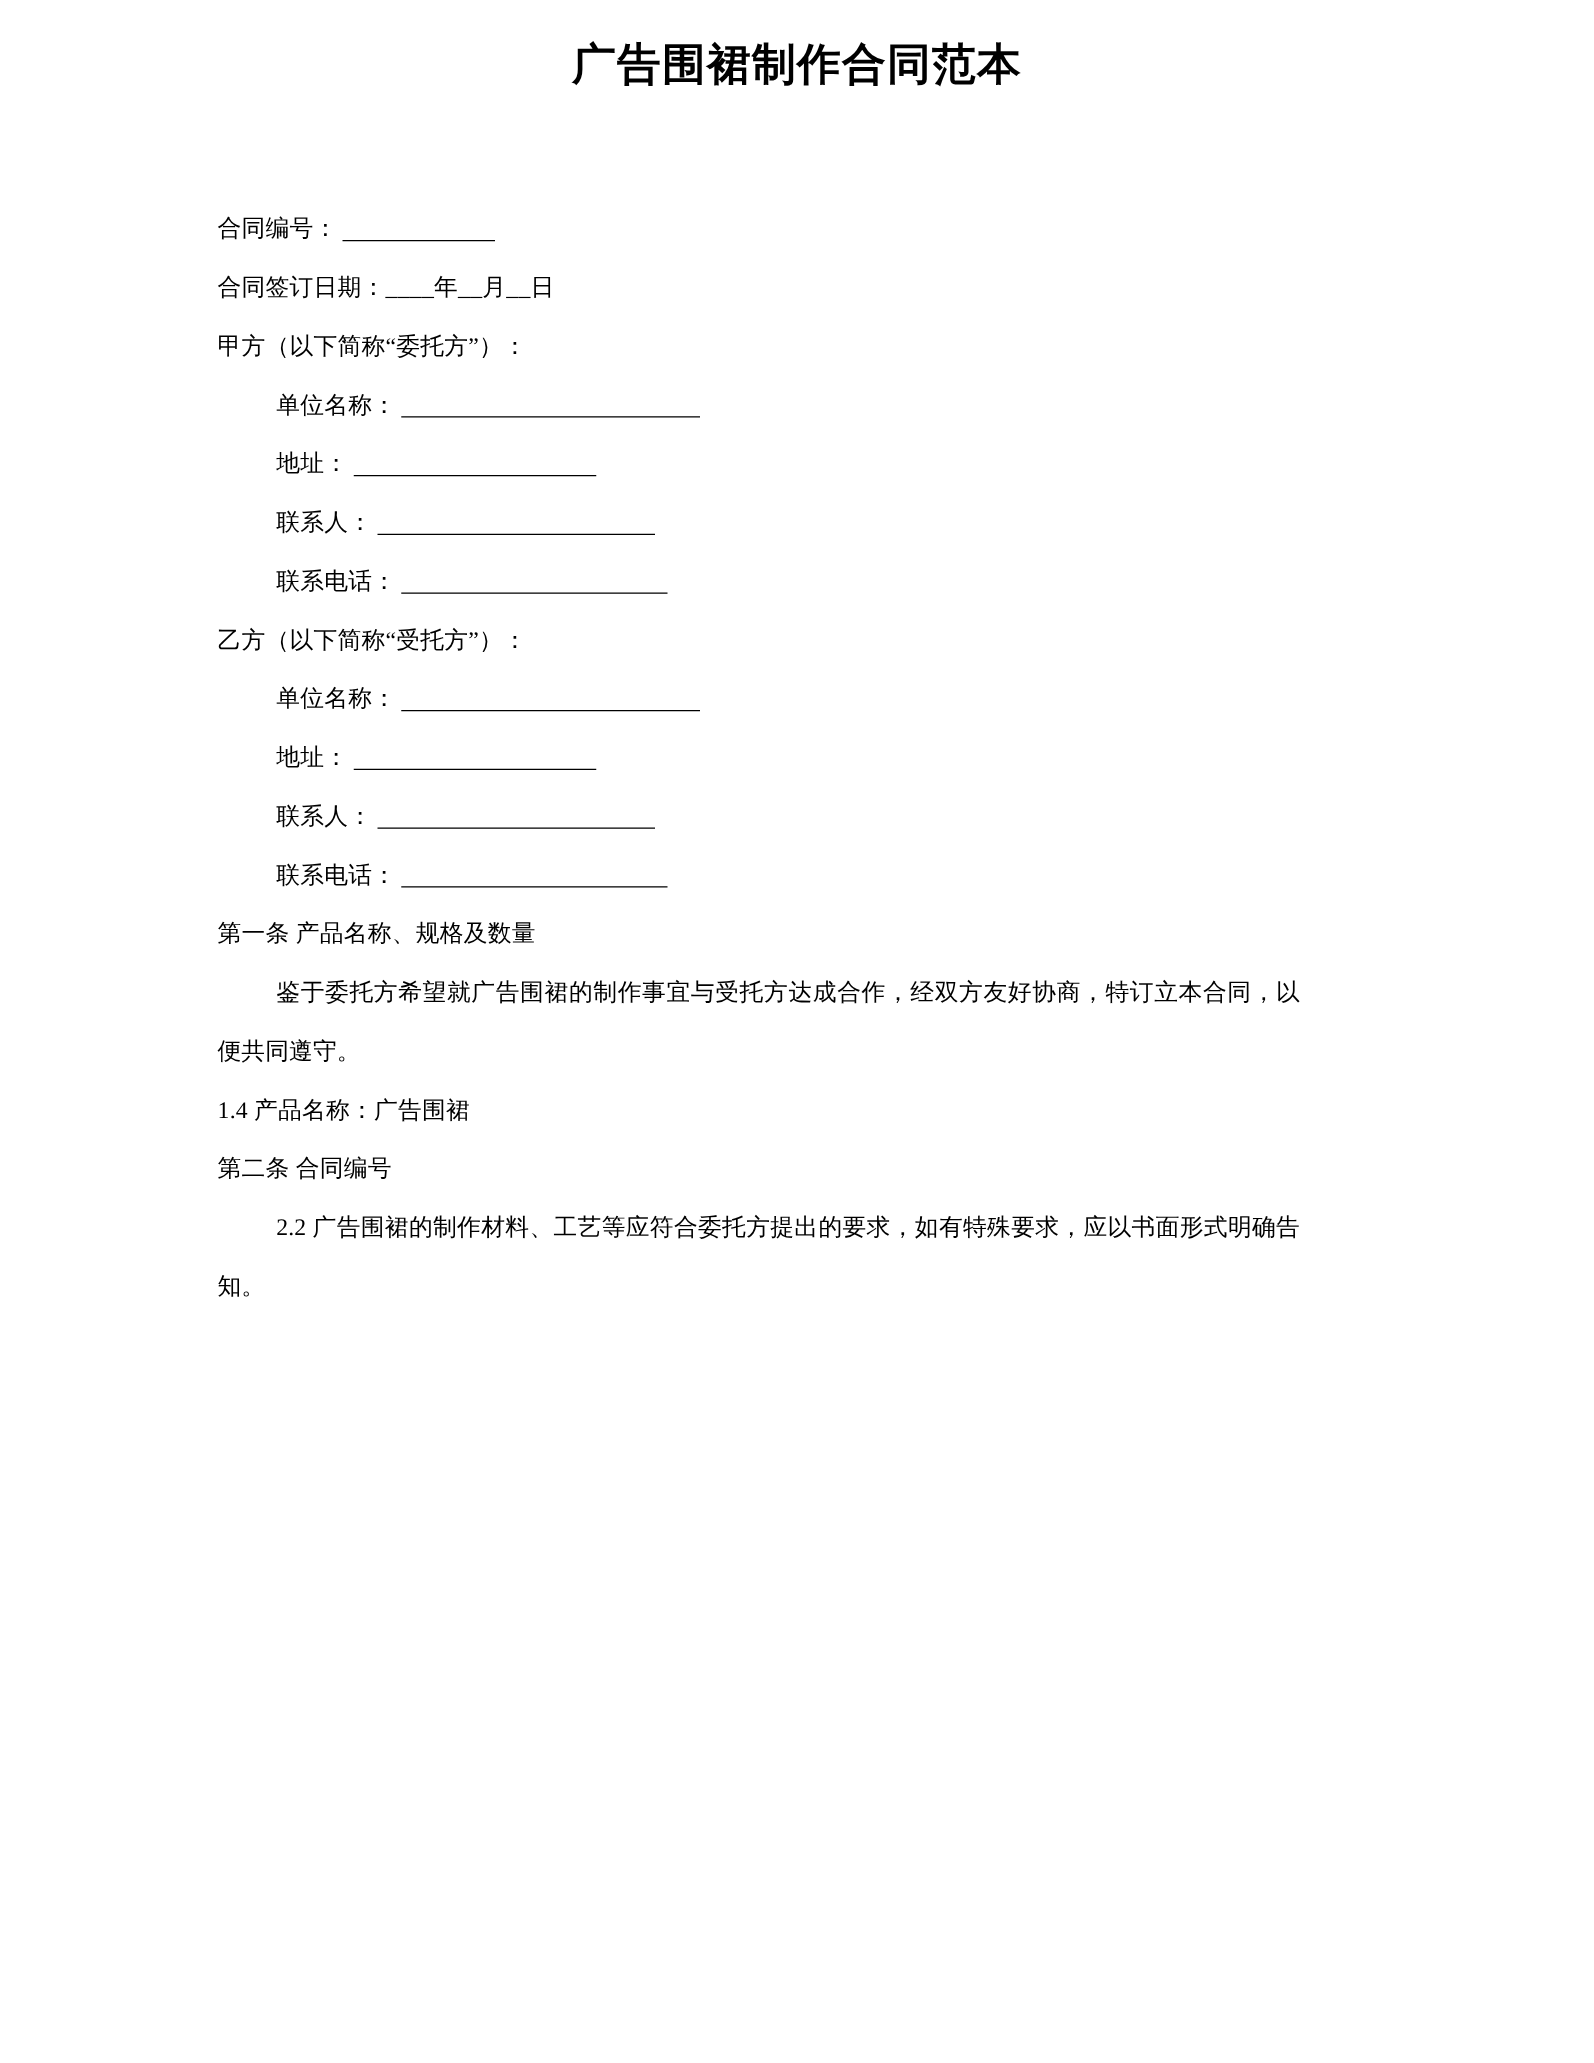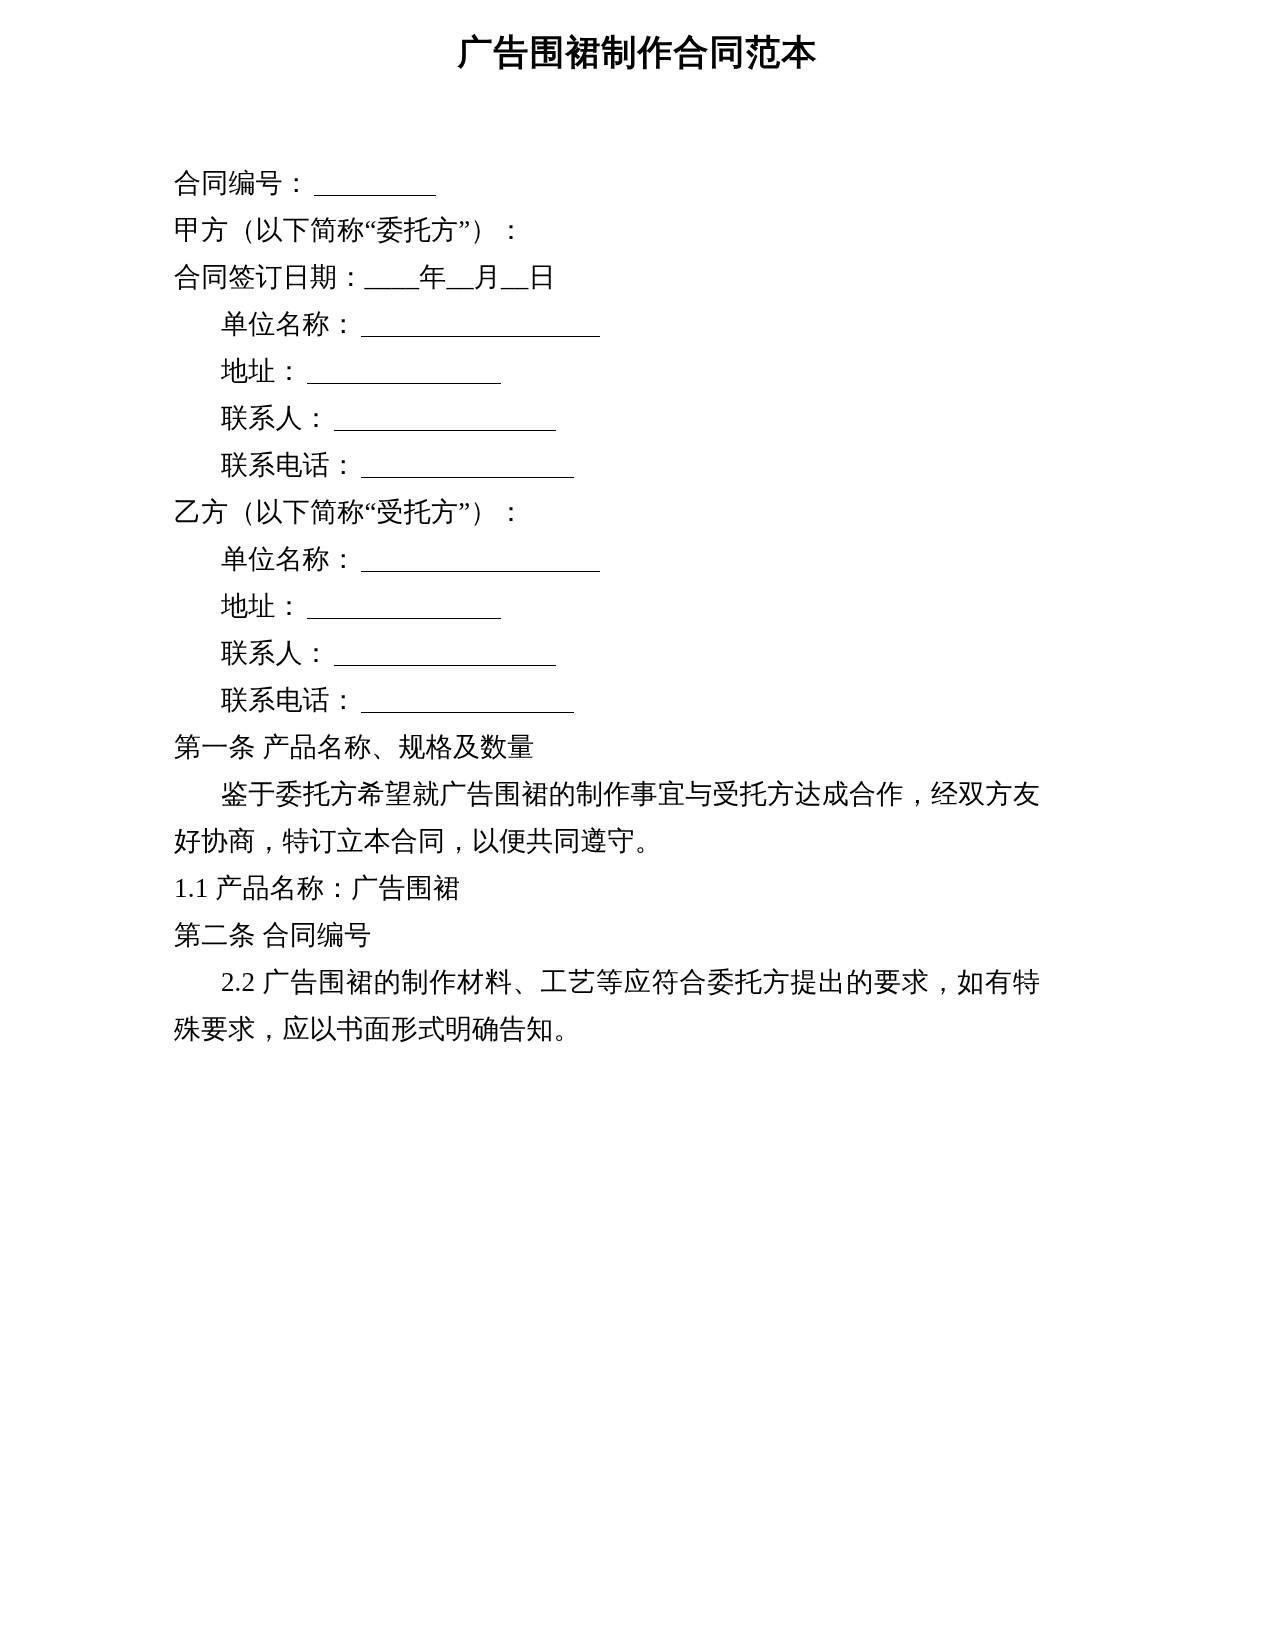--- a/index.html
+++ b/index.html
@@ -35,21 +35,21 @@
     font-weight: bold;
     font-size: 35px;
     line-height: 48px;
     text-align: center;
     letter-spacing: 1px;
     margin: 0 0 60px 0;
     padding-top: 28px;
   }
 
   .line {
-    font-size: 27px;
+    font-size: 19px;
     line-height: 47px;
     white-space: pre;
     letter-spacing: 0.2px;
   }
 
   .line.para {
     white-space: normal;
     text-align: justify;
     text-justify: inter-character;
     letter-spacing: 0.1px;
@@ -76,23 +76,23 @@
 <body>
 
 <div class="page">
 
   <h1 class="doc-title">广告围裙制作合同范本</h1>
 
   <div class="doc-body">
 
     <div class="line"><span>合同编号：</span><span class="blank w-contract"></span></div>
 
+    <div class="line"><span>合同签订日期：</span><span>____年__月__日</span></div>
+
     <div class="line">甲方（以下简称“委托方”）：</div>
-
-    <div class="line"><span>合同签订日期：</span><span>____年__月__日</span></div>
 
     <div class="line indent1"><span>单位名称：</span><span class="blank w-company"></span></div>
 
     <div class="line indent1"><span>地址：</span><span class="blank w-address"></span></div>
 
     <div class="line indent1"><span>联系人：</span><span class="blank w-person"></span></div>
 
     <div class="line indent1"><span>联系电话：</span><span class="blank w-phone"></span></div>
 
     <div class="line">乙方（以下简称“受托方”）：</div>
@@ -102,21 +102,21 @@
     <div class="line indent1"><span>地址：</span><span class="blank w-address"></span></div>
 
     <div class="line indent1"><span>联系人：</span><span class="blank w-person"></span></div>
 
     <div class="line indent1"><span>联系电话：</span><span class="blank w-phone"></span></div>
 
     <div class="line">第一条 产品名称、规格及数量</div>
 
     <div class="line para" style="text-indent:47px;">鉴于委托方希望就广告围裙的制作事宜与受托方达成合作，经双方友好协商，特订立本合同，以便共同遵守。</div>
 
-    <div class="line">1.1 产品名称：广告围裙</div>
+    <div class="line">1.4 产品名称：广告围裙</div>
 
 
 
     <div class="line">第二条 合同编号</div>
 
 
     <div class="line para" style="text-indent:47px;">2.2 广告围裙的制作材料、工艺等应符合委托方提出的要求，如有特殊要求，应以书面形式明确告知。</div>
 
 
   </div>

